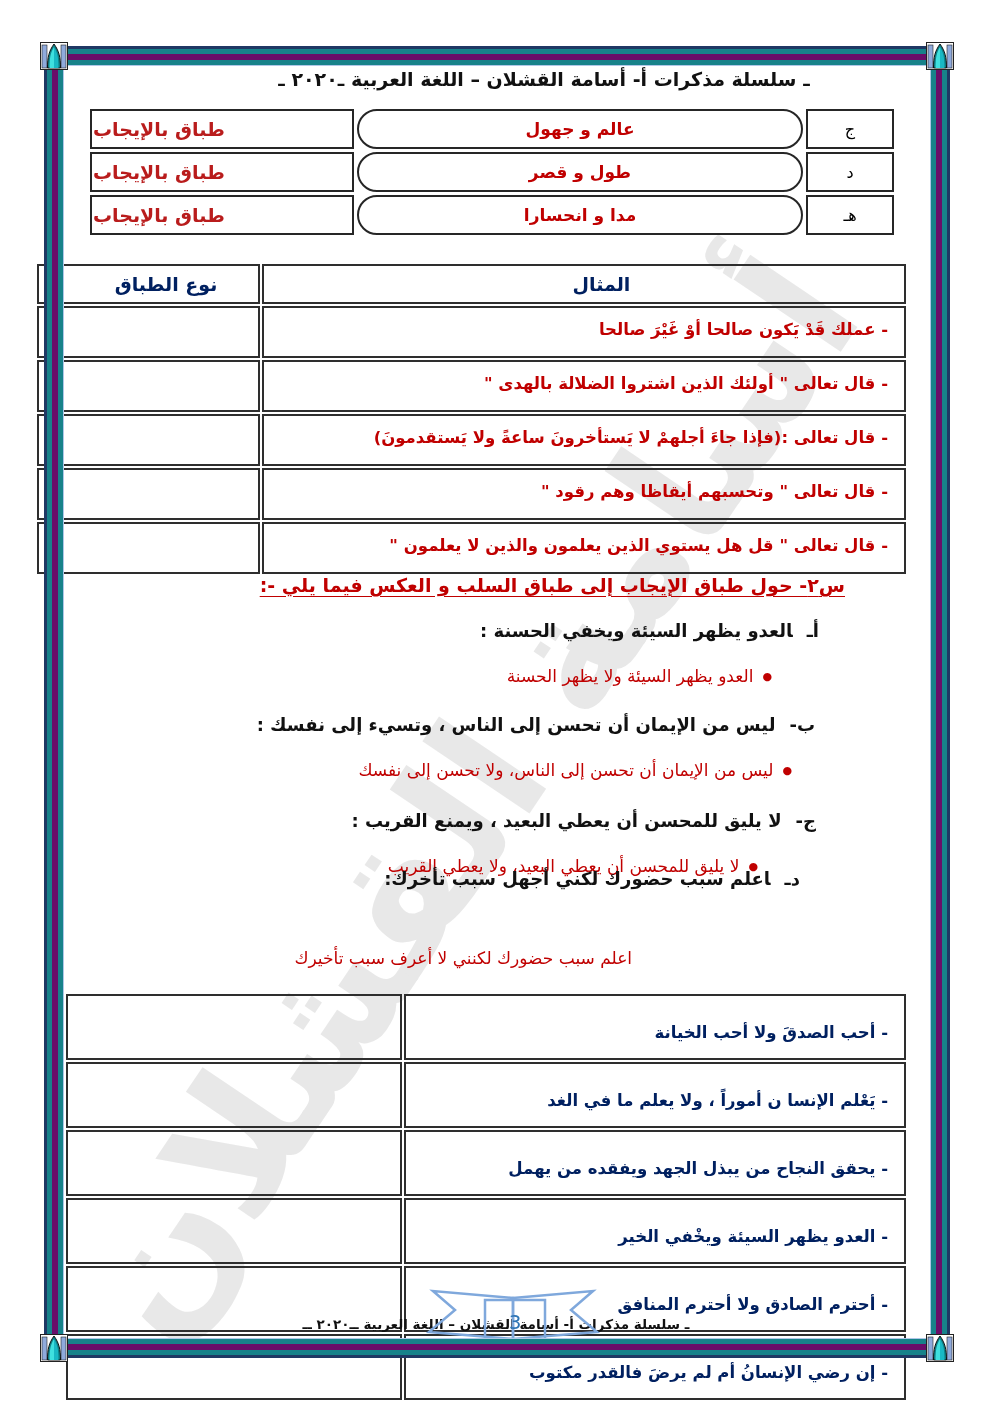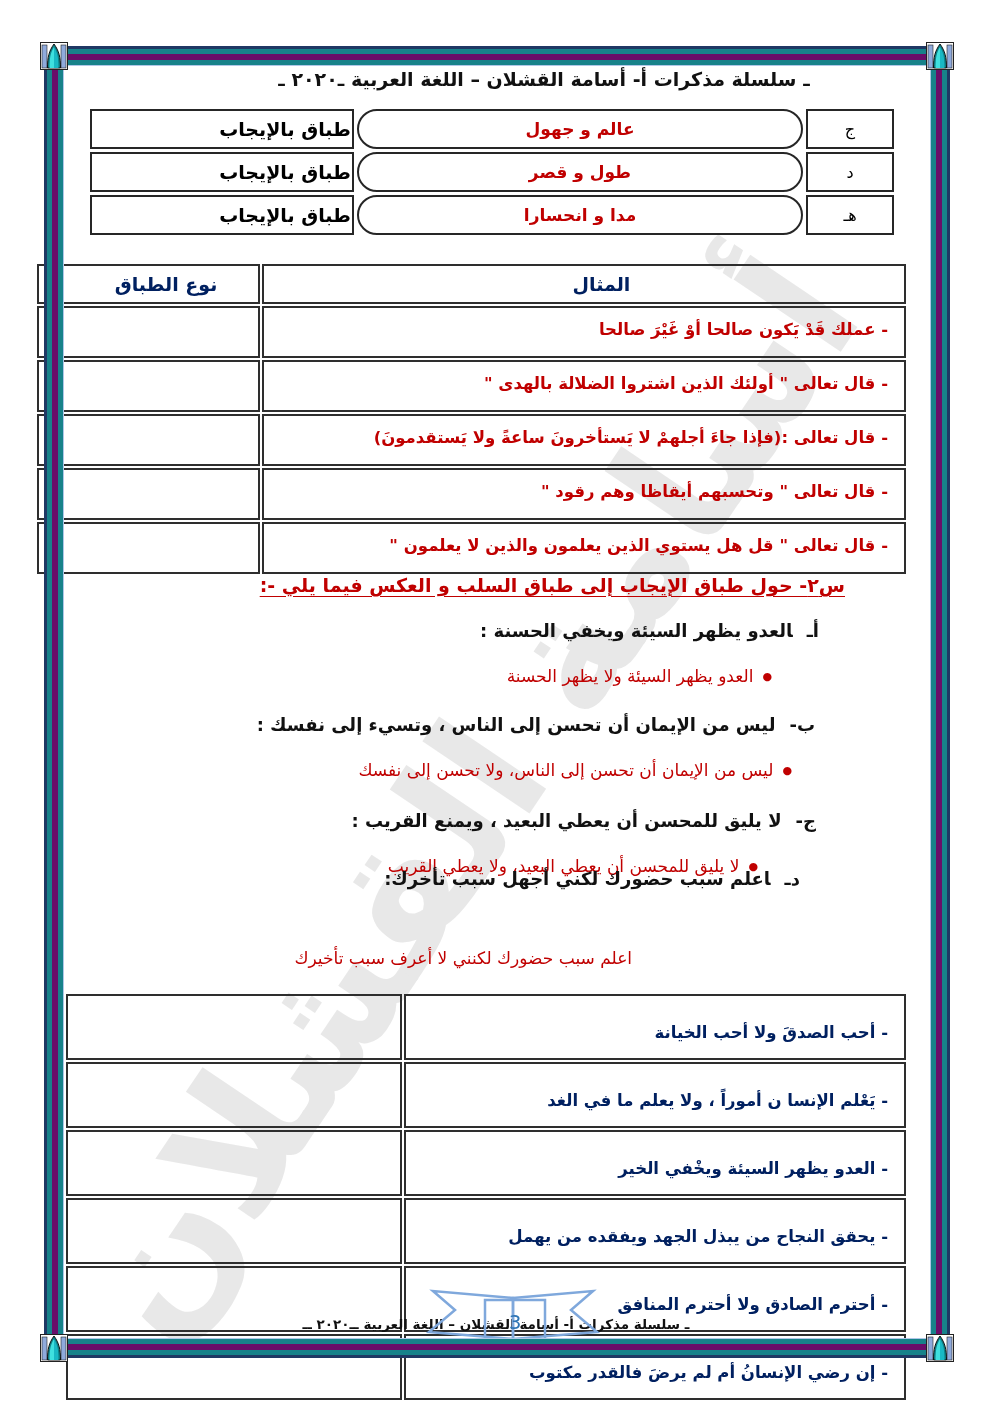--- a/index.html
+++ b/index.html
@@ -33,21 +33,21 @@
   .center-line { left:0; width:100%; text-align:center; }
   #header-title { top:68px; font-size:19px; font-weight:bold; color:#111;margin-left:48px; }
 
   
   #table1 { top:106px; right:95px; }
   table { border-collapse:separate; }
   .t1 { border-spacing:3px; }
   .t1 td { border:2px solid #262626; height:34px; vertical-align:middle; background:transparent; }
   .t1 .letter { width:82px;  text-align:center; font-size:16px; color:#000; }
   .t1 .phrase { width:440px; text-align:center; font-size:17px; font-weight:bold; color:#C00000;border-radius:20px; }
-  .t1 .type   { width:258px; text-align:right; font-size:19px; font-weight:bold; color:#000000; }
+  .t1 .type   { width:258px; text-align:left; font-size:19px; font-weight:bold; color:#b91c1c; }
 
   
   #table2 { top:262px; right:84px; }
   .t2 { border-spacing:2px; }
   .t2 th, .t2 td { border:2px solid #2e2e2e; vertical-align:middle;padding-left:36px; }
   .t2 th { height:34px; text-align:center; font-size:19px; font-weight:bold; color:#002060; }
   .t2 td.example { width:620px; height:42px; font-size:16.5px; font-weight:bold; color:#C00000;
                    text-align:right; padding:0 16px 6px 4px;margin-top:44px; }
   .t2 .w-type { width:182px; }
 
@@ -210,25 +210,25 @@
       <tbody>
           <tr>
         <td class="example">-  أحب الصدقَ ولا أحب الخيانة</td>
         <td class="w-ans"></td>
       </tr>
       <tr>
         <td class="example">-  يَعْلم الإنسا ن أموراً ، ولا يعلم ما في الغد</td>
         <td class="w-ans"></td>
       </tr>
       <tr>
+        <td class="example">-  يحقق النجاح من يبذل الجهد ويفقده من يهمل</td>
+        <td class="w-ans"></td>
+      </tr>
+      <tr>
         <td class="example">-  العدو يظهر السيئة ويخْفي الخير</td>
-        <td class="w-ans"></td>
-      </tr>
-      <tr>
-        <td class="example">-  يحقق النجاح من يبذل الجهد ويفقده من يهمل</td>
         <td class="w-ans"></td>
       </tr>
       <tr>
         <td class="example">-  أحترم الصادق ولا أحترم المنافق</td>
         <td class="w-ans"></td>
       </tr>
       <tr>
         <td class="example">-  إن رضي الإنسانُ أم لم يرضَ فالقدر مكتوب</td>
         <td class="w-ans"></td>
       </tr>

